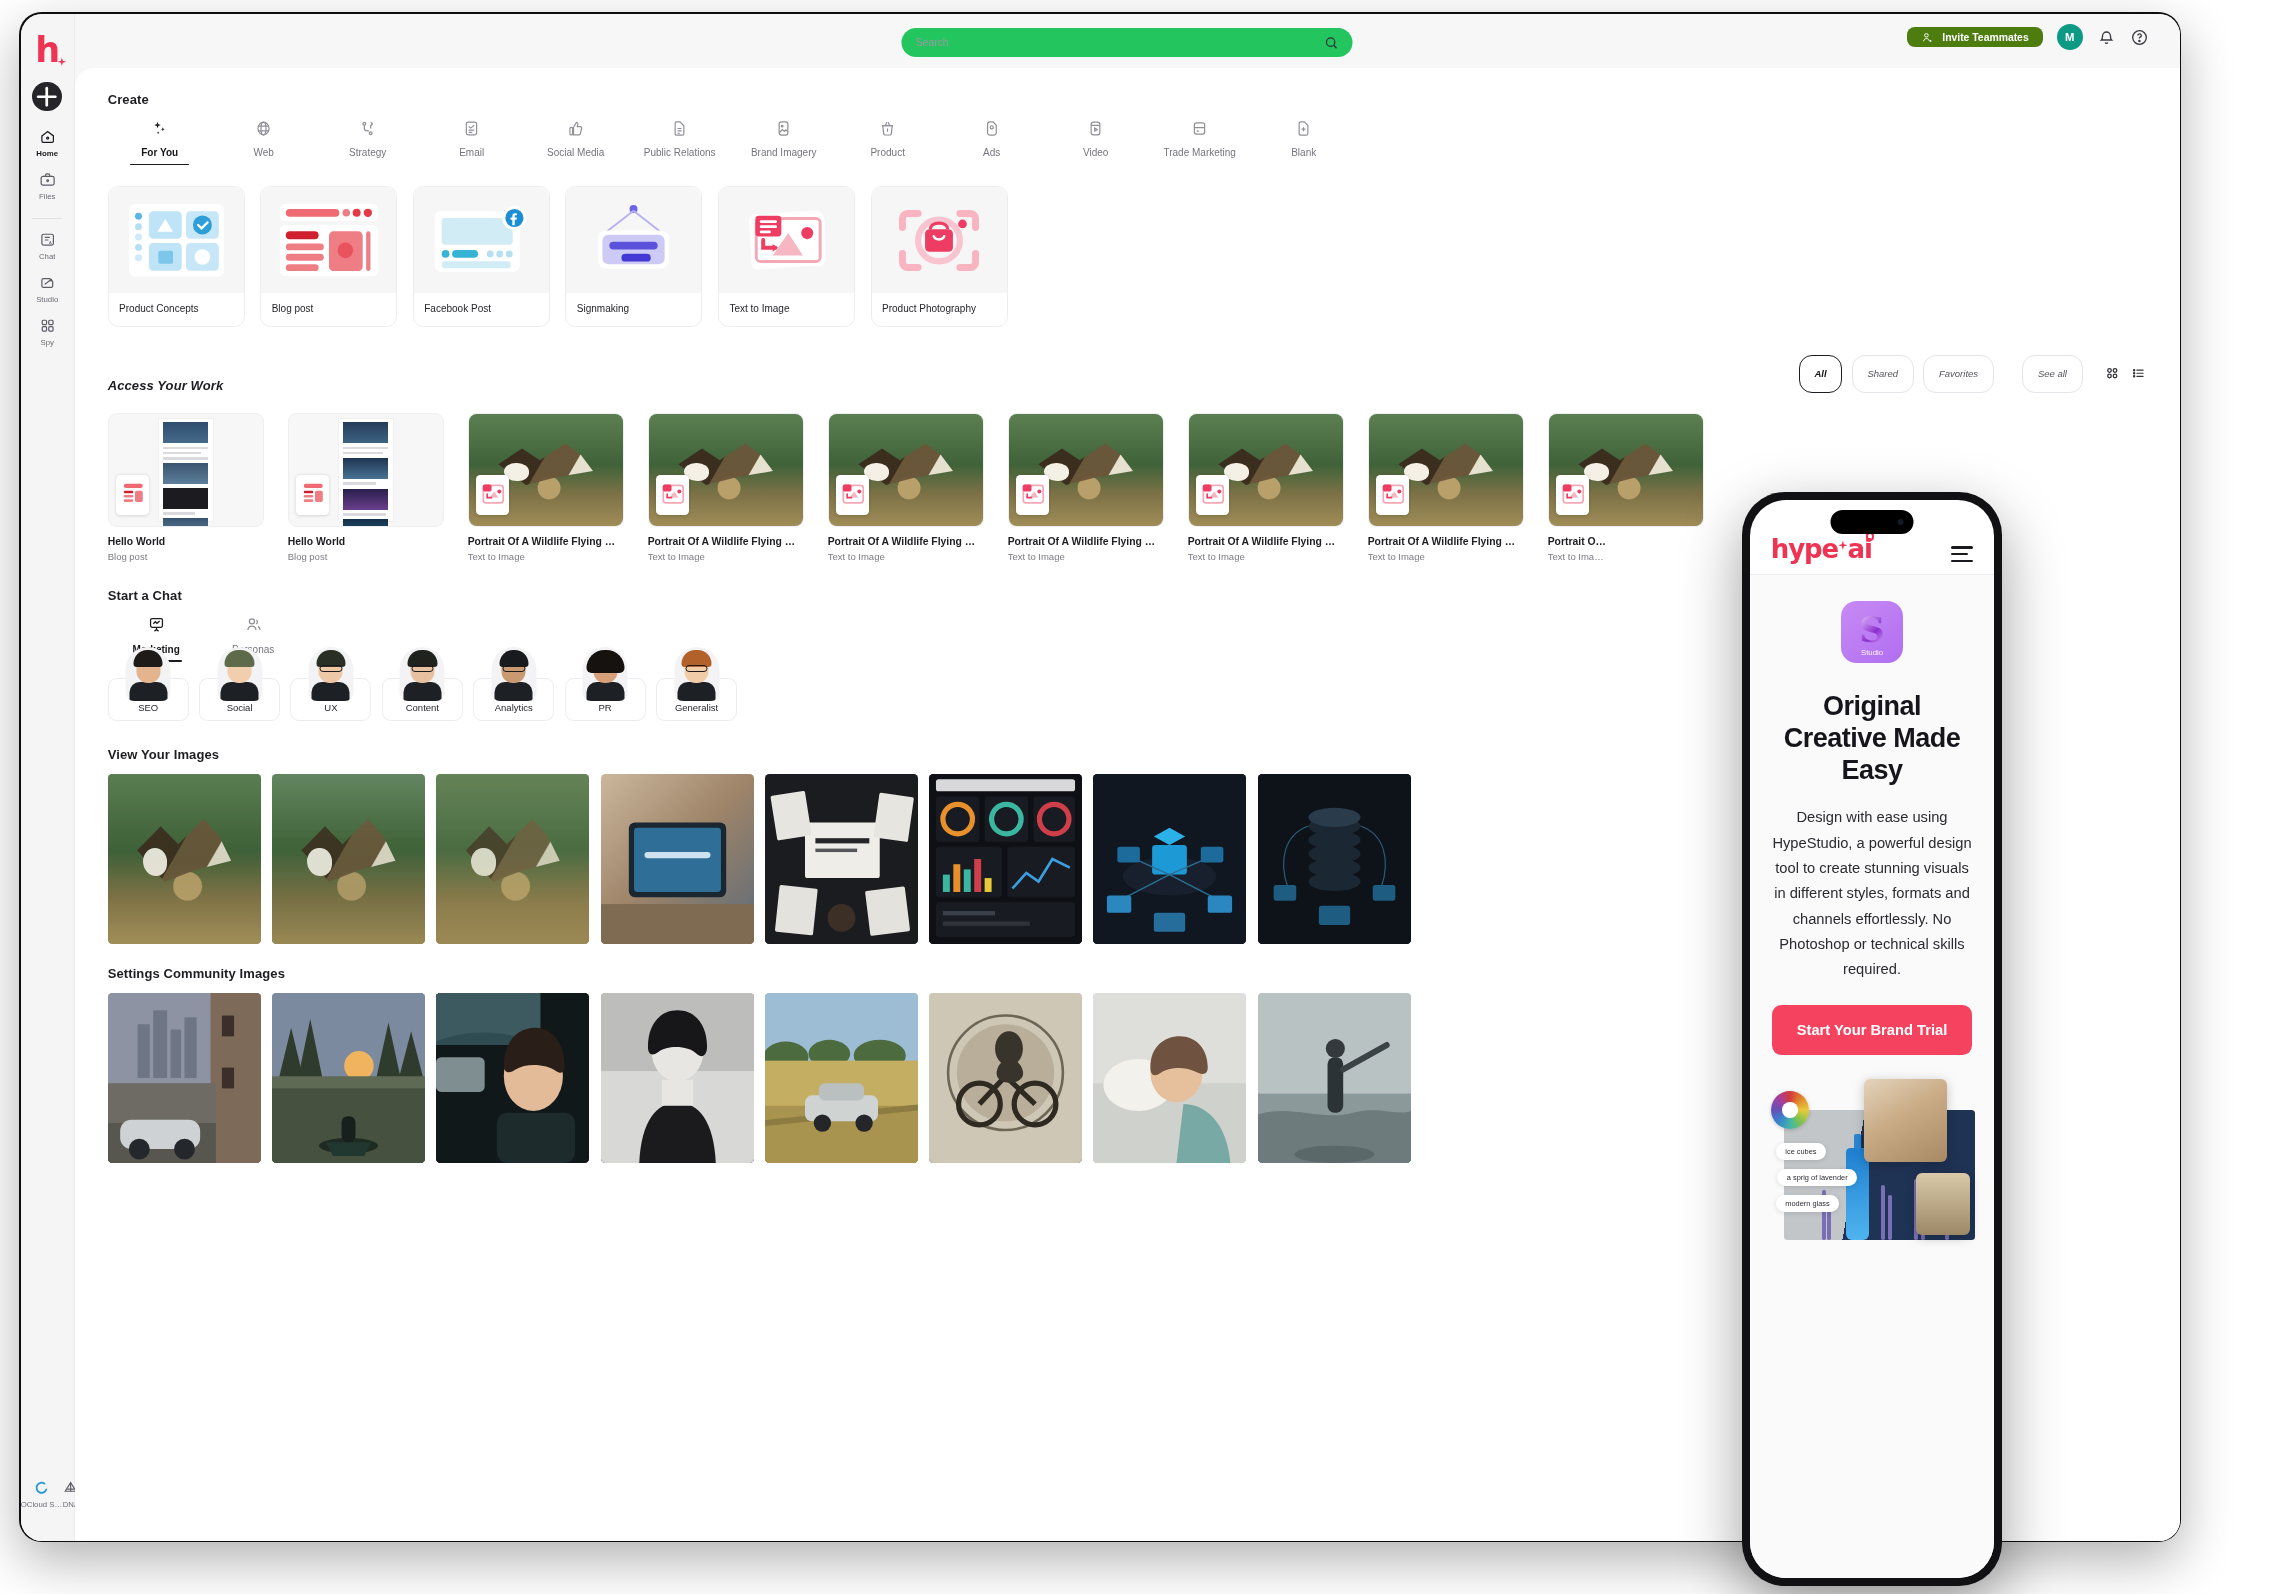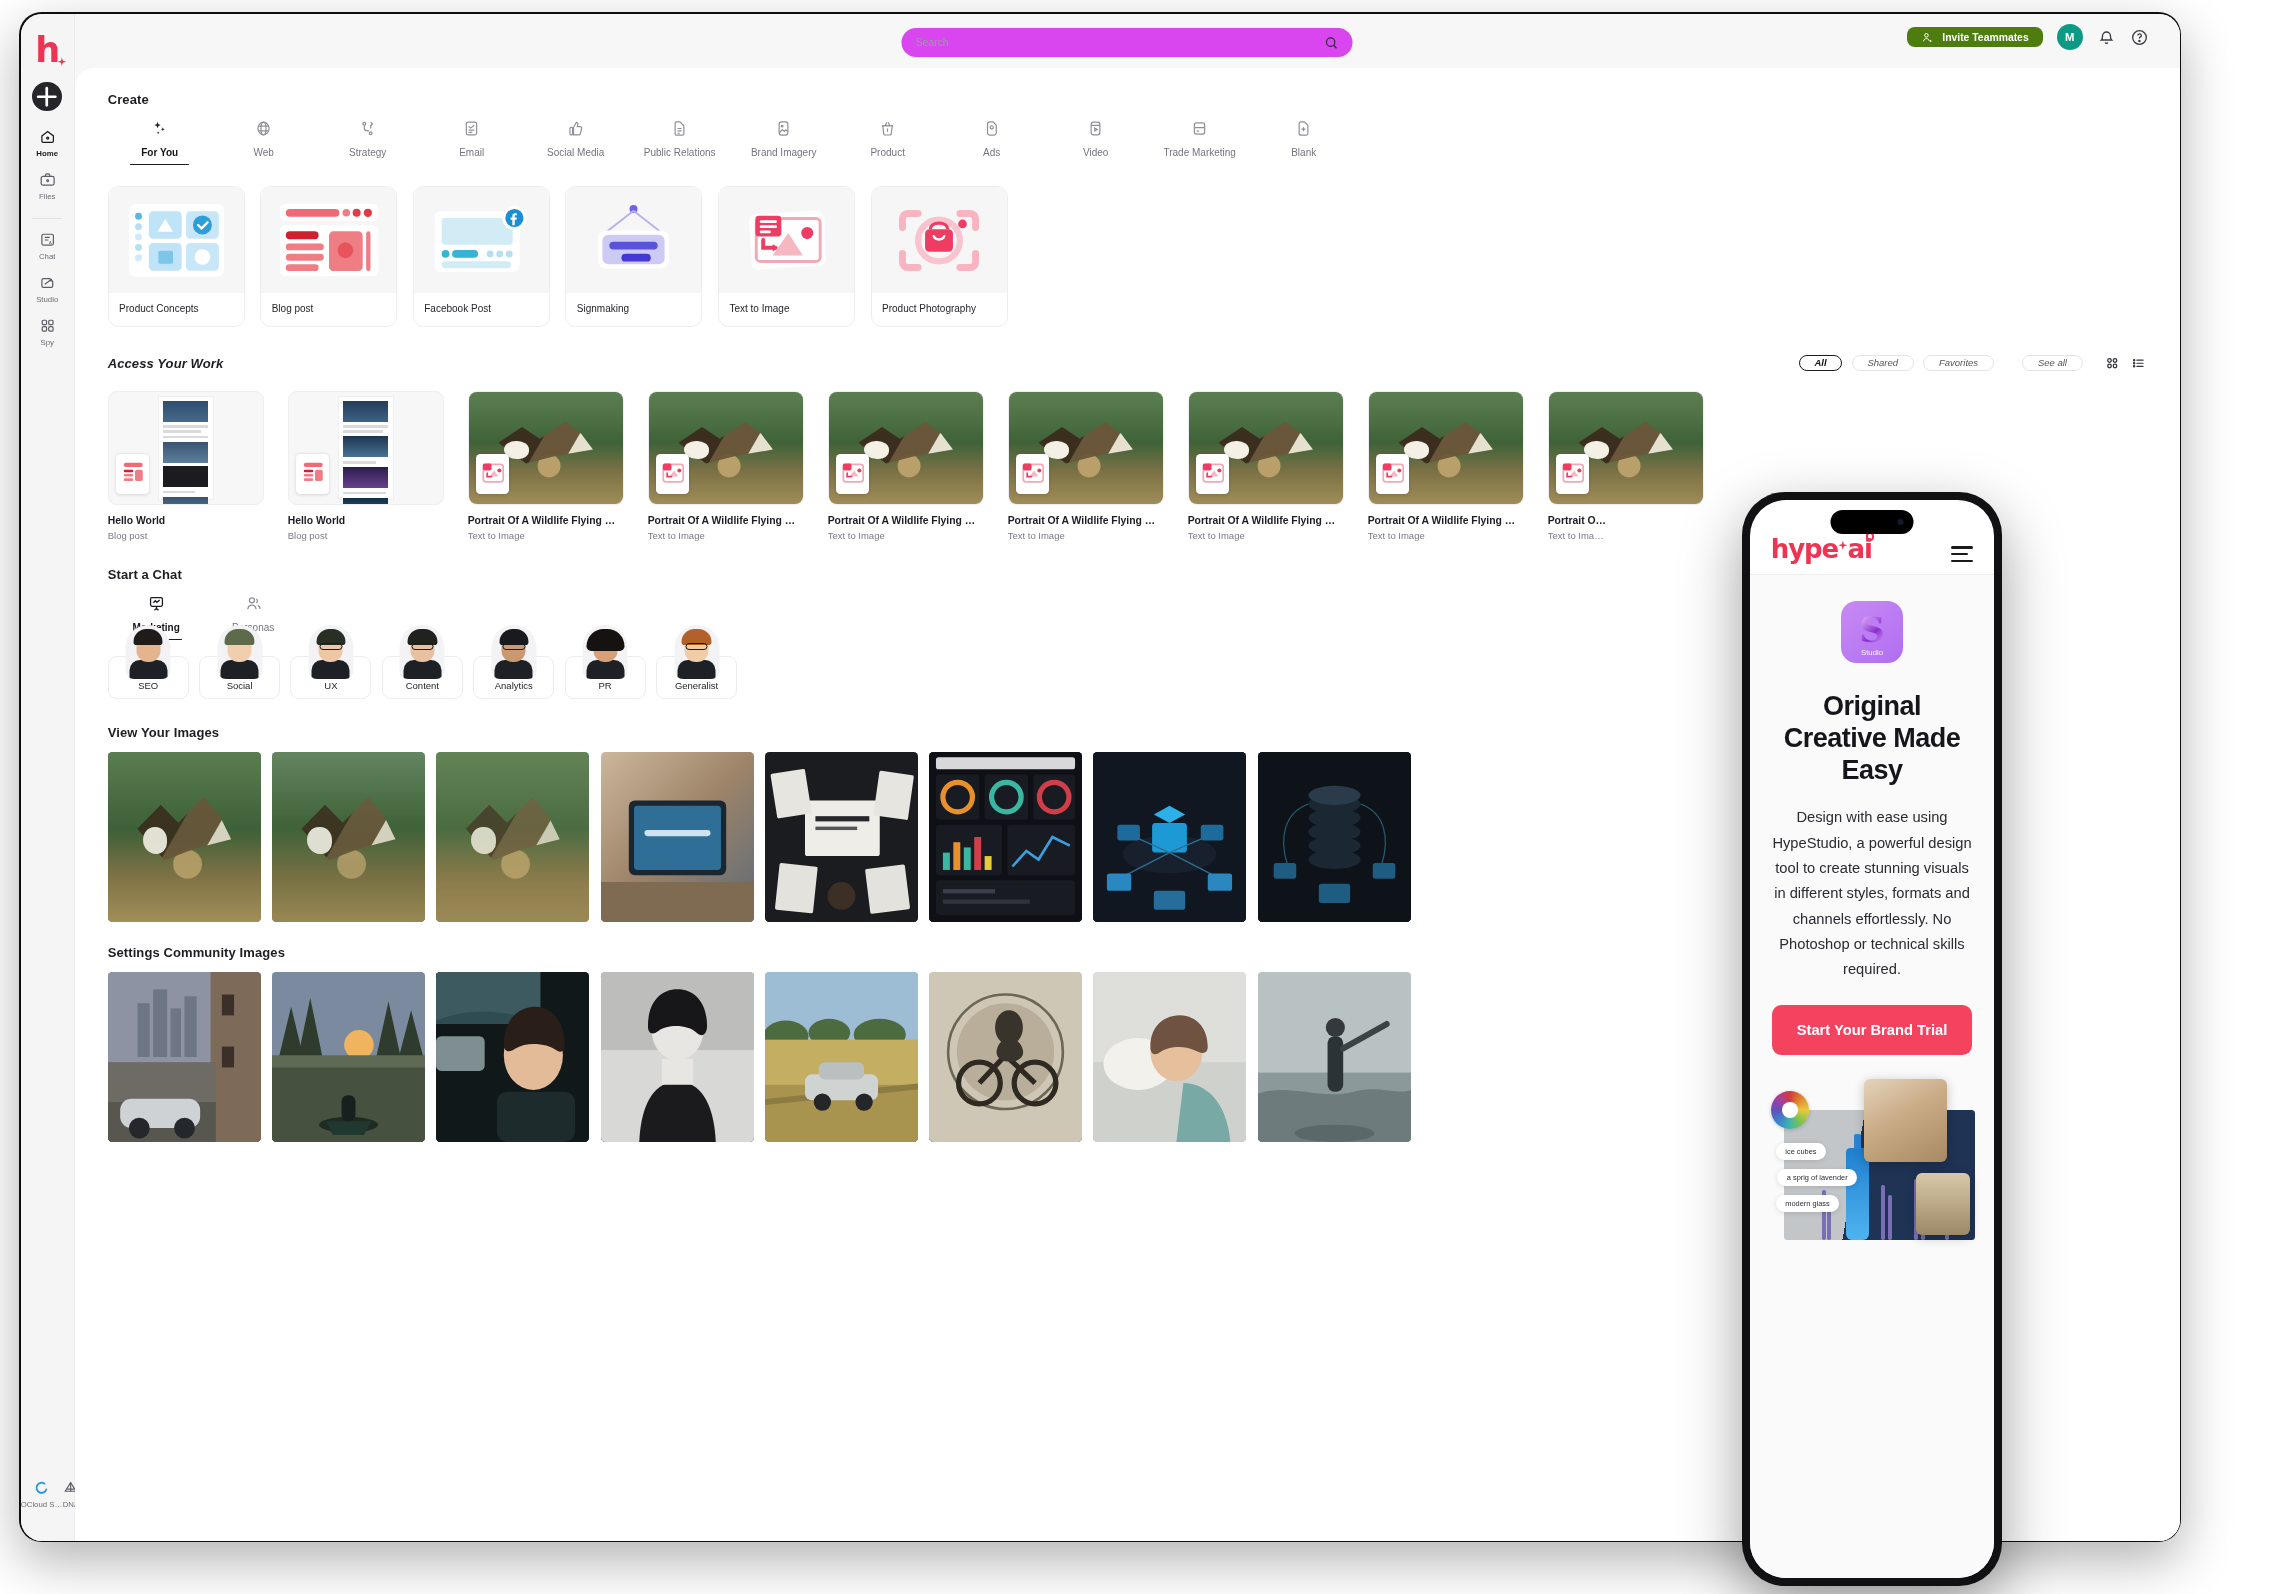--- a/index.html
+++ b/index.html
@@ -78,21 +78,21 @@
 
   
   #topbar {
     position: absolute; left: 54px; top: 0; right: 0; height: 54px;
     background: #f7f7f8;
     display: flex; align-items: center;
   }
   #search-wrap {
     position: absolute; left: 50%; transform: translateX(-50%);
     top: 14px; width: 451px; height: 29.5px;
-    background: #d946ef; border-radius: 15.6px;
+    background: #22c55e; border-radius: 15.6px;
     display: flex; align-items: center; padding: 0 14px;
   }
   #search-input {
     border: 0; outline: 0; background: transparent; flex: 1;
     font-size: 10.4px; color: #3b3b42;
     font-family: "Liberation Sans", sans-serif;
   }
   #search-input::placeholder { color: #9a9aa4; }
   #topbar-right {
     position: absolute; right: 31px; top: 10.4px;
@@ -151,21 +151,21 @@
     height: 106px; background: #f6f6f7;
     display: flex; align-items: center; justify-content: center;
   }
   .tpl-name { padding: 9.5px 10.4px 12px; font-size: 10px; color: #25252b; }
 
   
   #work-head { display: flex; align-items: flex-end; margin-bottom: 20px; padding-right: 33px; font-style: italic; }
   #work-filters { margin-left: auto; display: flex; align-items: center; gap: 9.5px; }
   .pill {
     border: 0.9px solid #e4e4e8; border-radius: 13px;
-    height: 16px; padding: 0 14.7px; font-size: 9.5px; color: #55555e;
+    height: 38px; padding: 0 14.7px; font-size: 9.5px; color: #55555e;
     display: flex; align-items: center; background: #fff; cursor: pointer;
     font-family: "Liberation Sans", sans-serif;
   }
   .pill.active { border-color: #1c1c21; color: #15151a; font-weight: 700; }
   .view-ico { width: 16.5px; height: 16.5px; color: #35353d; cursor: pointer; }
 
   #work-row { display: flex; gap: 24px; margin-bottom: 26px; }
   .work-card { width: 156px; cursor: pointer; flex: 0 0 auto; }
   .work-thumb {
     height: 114px; border: 0.9px solid #eeeef1; border-radius: 8.7px;

